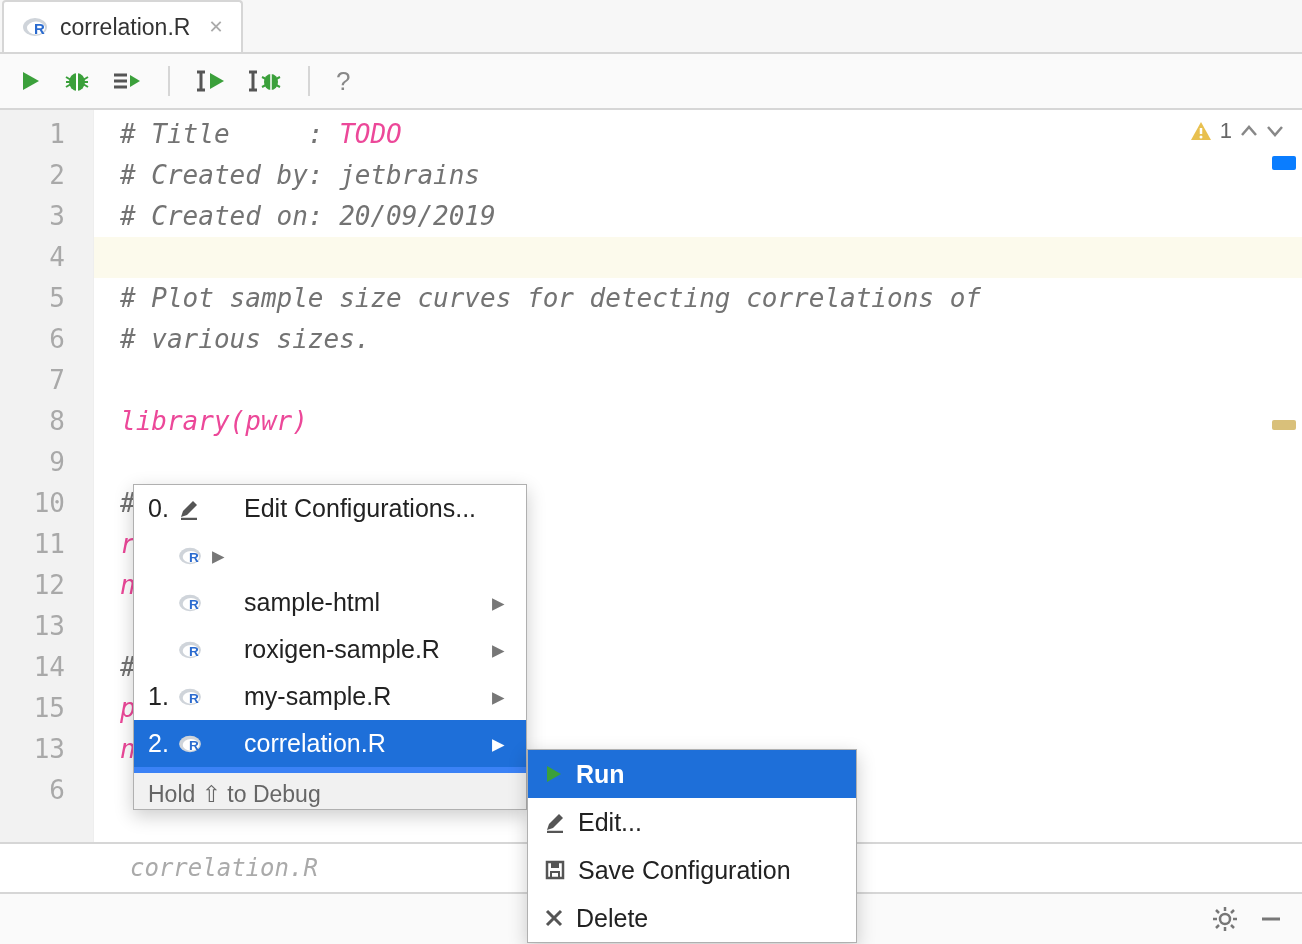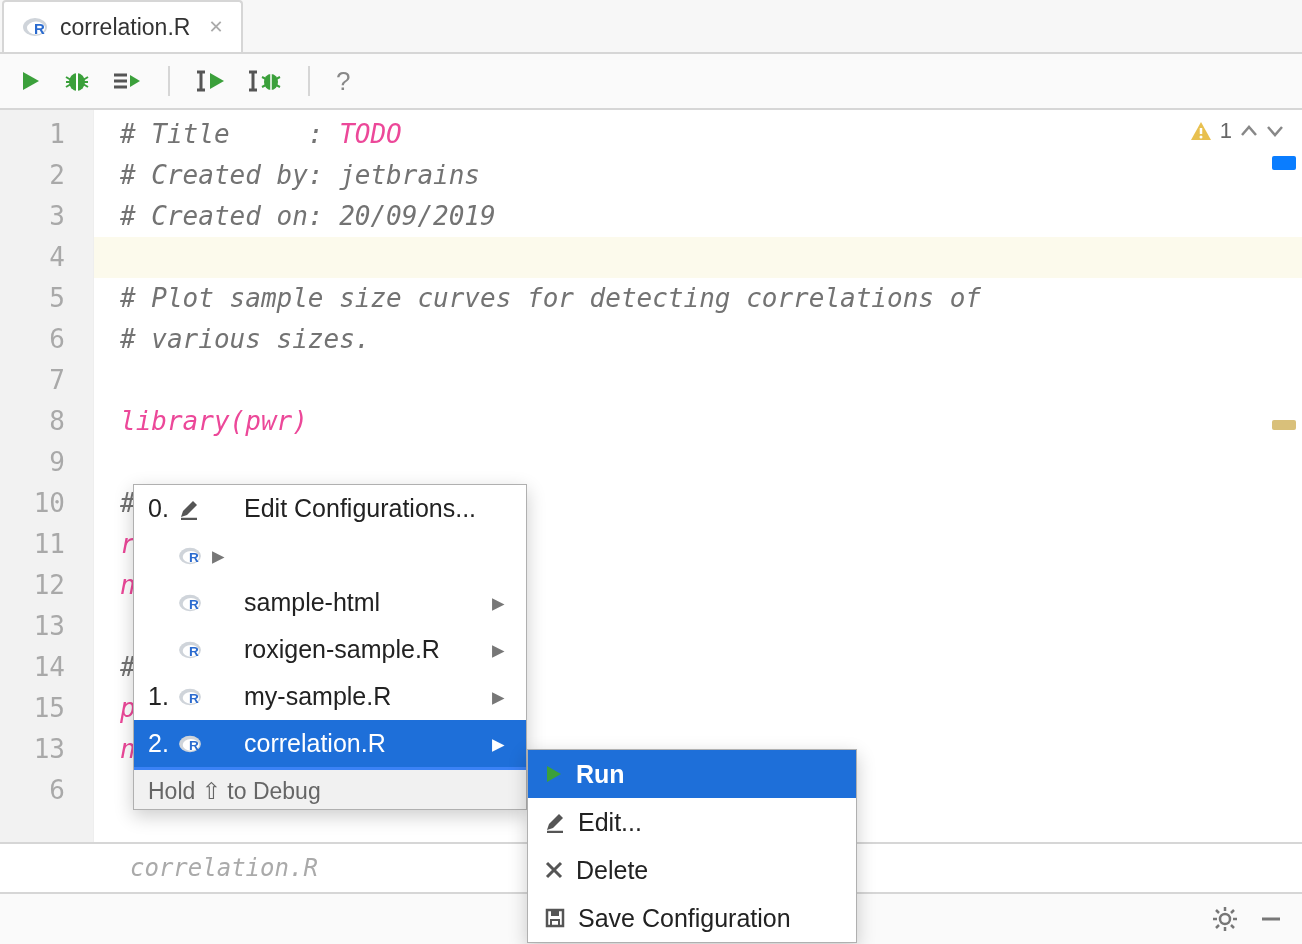--- a/index.html
+++ b/index.html
@@ -40,21 +40,21 @@
   .popup { position: absolute; background: #fff; border: 1px solid #b0b0b0; box-shadow: 0 6px 18px rgba(0,0,0,.20); font-size: 25px; color: #222; }
   .popup1 { left: 133px; top: 484px; width: 394px; }
   .popup1 .title { background: #f1f1f1; text-align: center; height: 44px; line-height: 44px; border-bottom: 1px solid #ddd; }
   .popup1 .row { height: 47px; display: flex; align-items: center; padding: 0 14px; }
   .popup1 .row .num { width: 30px; }
   .popup1 .row .ico { width: 34px; display: inline-flex; }
   .popup1 .row .lbl { flex: 1; display: flex; align-items: center; margin-left: 32px; }
   .popup1 .row .arr { width: 20px; color: #777; }
   .popup1 .row.selected { background: #1e6fd9; color: #fff; }
   .popup1 .row.selected .arr { color: #fff; }
-  .popup1 .hint { background: #f1f1f1; height: 42px; line-height: 42px; padding-left: 14px; color: #666; font-size: 23px; border-top: 3px solid #3b82f6; }
+  .popup1 .hint { background: #f1f1f1; height: 42px; line-height: 42px; padding-left: 14px; color: #666; font-size: 23px; border-top: 6px solid #3b82f6; }
 
   .popup2 { left: 527px; top: 749px; width: 330px; }
   .popup2 .row { height: 48px; display: flex; align-items: center; padding: 0 16px; gap: 12px; }
   .popup2 .row.selected { background: #1e6fd9; color: #fff; font-weight: bold; }
 
   
   svg { display: block; }
 </style>
 </head>
 <body>
@@ -297,30 +297,30 @@
       <span>
         <svg width="22" height="22" viewBox="0 0 22 22">
           <path d="M3 19 L5 13 L15 3 L19 7 L9 17 Z" fill="#555"></path>
           <line x1="3" y1="21" x2="19" y2="21" stroke="#555" stroke-width="2.5"></line>
         </svg>
       </span>
       <span>Edit...</span>
     </div>
     <div class="row">
       <span>
-        <svg width="20" height="20" viewBox="0 0 20 20">
-          <line x1="3" y1="3" x2="17" y2="17" stroke="#555" stroke-width="3"></line>
-          <line x1="17" y1="3" x2="3" y2="17" stroke="#555" stroke-width="3"></line>
-        </svg>
-      </span>
-      <span>Delete</span>
-    </div>
-    <div class="row">
-      <span>
         <svg width="22" height="22" viewBox="0 0 22 22">
           <rect x="3" y="3" width="16" height="16" fill="none" stroke="#555" stroke-width="2.5"></rect>
           <rect x="7" y="3" width="8" height="6" fill="#555"></rect>
           <rect x="7" y="13" width="8" height="6" fill="none" stroke="#555" stroke-width="2"></rect>
         </svg>
       </span>
       <span>Save Configuration</span>
     </div>
+    <div class="row">
+      <span>
+        <svg width="20" height="20" viewBox="0 0 20 20">
+          <line x1="3" y1="3" x2="17" y2="17" stroke="#555" stroke-width="3"></line>
+          <line x1="17" y1="3" x2="3" y2="17" stroke="#555" stroke-width="3"></line>
+        </svg>
+      </span>
+      <span>Delete</span>
+    </div>
   </div>
 
 </body></html>

